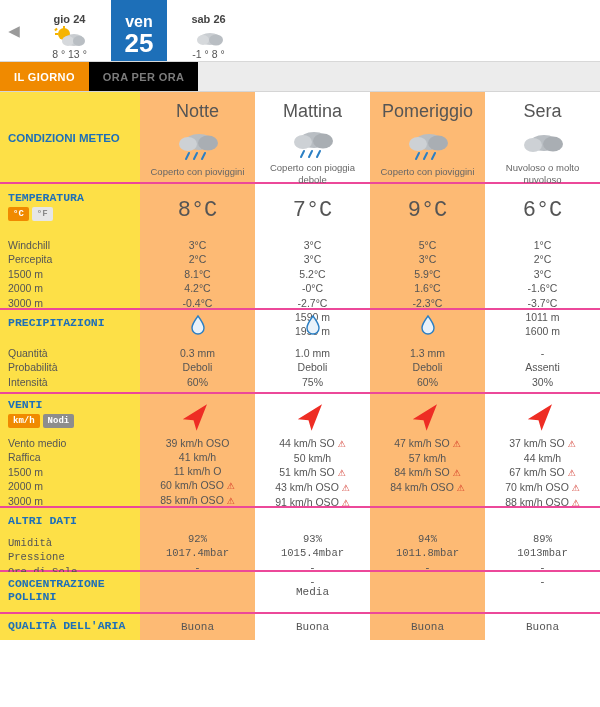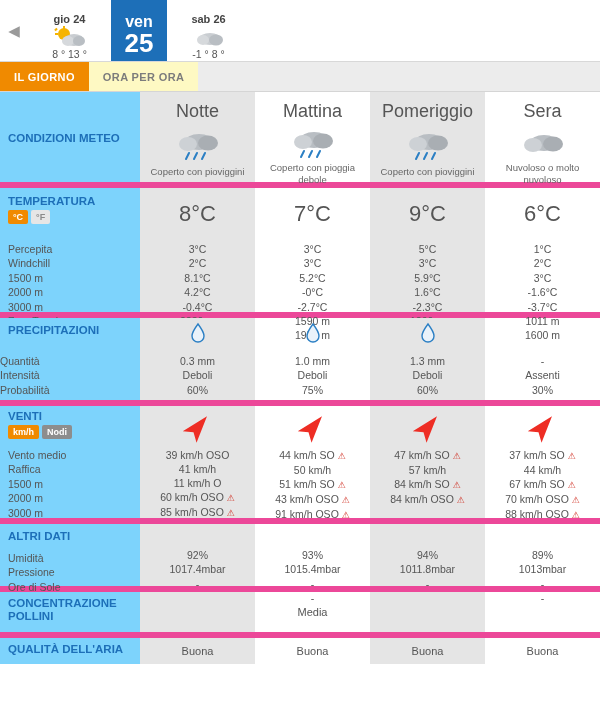--- a/index.html
+++ b/index.html
@@ -55,45 +55,45 @@
   .tab {
     display: flex; align-items: center; justify-content: center;
     font-size: 11px; font-weight: bold;
     letter-spacing: 0.4px;
     padding: 0 14px;
     color: #fff;
     background: #f08a00;
     min-width: 80px;
   }
   .tab.inactive {
-    background: #fef9c3;
+    background: #000000;
     color: #7c7c7c;
   }
 
   
   .grid { display: flex; width: 600px; }
   .col-label {
     width: 140px;
     flex: 0 0 140px;
-    background: #7dd3fc;
+    background: #fde047;
   }
   .col {
     flex: 1 1 0;
     min-width: 0;
     text-align: center;
   }
-  .col.alt { background: #e5e5e5; }
+  .col.alt { background: #fdba74; }
   .sect-title {
     font-size: 11.5px;
     font-weight: bold;
     color: #1d6fb8;
     text-transform: uppercase;
     padding-left: 8px;
   }
-  .sep { border-top: 6px solid #ec4899; }
+  .sep { border-top: 2px solid #ec4899; font-family: Liberation Mono, monospace; }
 
   
   .h-head { height: 90px; }
   .h-temp { height: 52px; }
   .h-rows5 { height: 72px; }
   .h-prec-icon { height: 36px; }
   .h-rows3 { height: 46px; }
   .h-wind-icon { height: 42px; }
   .h-wind-rows { height: 70px; }
   .h-other { height: 62px; }
@@ -274,22 +274,22 @@
       <span class="bigtemp">9°C</span>
     </div>
     <div class="col h-temp center">
       <span class="bigtemp">6°C</span>
     </div>
   </div>
 
   <div class="grid">
     <div class="col-label h-rows5">
       <div class="datalist" style="padding-left:8px;padding-top:2px;">
+        <span class="v">Windchill</span>
         <span class="v">Percepita</span>
-        <span class="v">Windchill</span>
         <span class="v">1500 m</span>
         <span class="v">2000 m</span>
         <span class="v">3000 m</span>
         <span class="v">Zero Termico</span>
         <span class="v">Quota neve</span>
       </div>
     </div>
     <div class="col alt h-rows5">
       <div class="datalist" style="padding-top:2px;">
         <span class="v">3°C</span>
@@ -361,24 +361,24 @@
         </svg>
       </div>
     </div>
     <div class="col h-prec-icon">
       <div class="rain-icon"></div>
     </div>
   </div>
 
   <div class="grid">
     <div class="col-label h-rows3">
-      <div class="datalist" style="padding-left:0;">
+      <div class="datalist" style="padding-left:8px;">
         <span class="v">Quantità</span>
+        <span class="v">Probabilità</span>
         <span class="v">Intensità</span>
-        <span class="v">Probabilità</span>
       </div>
     </div>
     <div class="col alt h-rows3">
       <div class="datalist">
         <span class="v">0.3 mm</span>
         <span class="v">Deboli</span>
         <span class="v">60%</span>
       </div>
     </div>
     <div class="col h-rows3">

